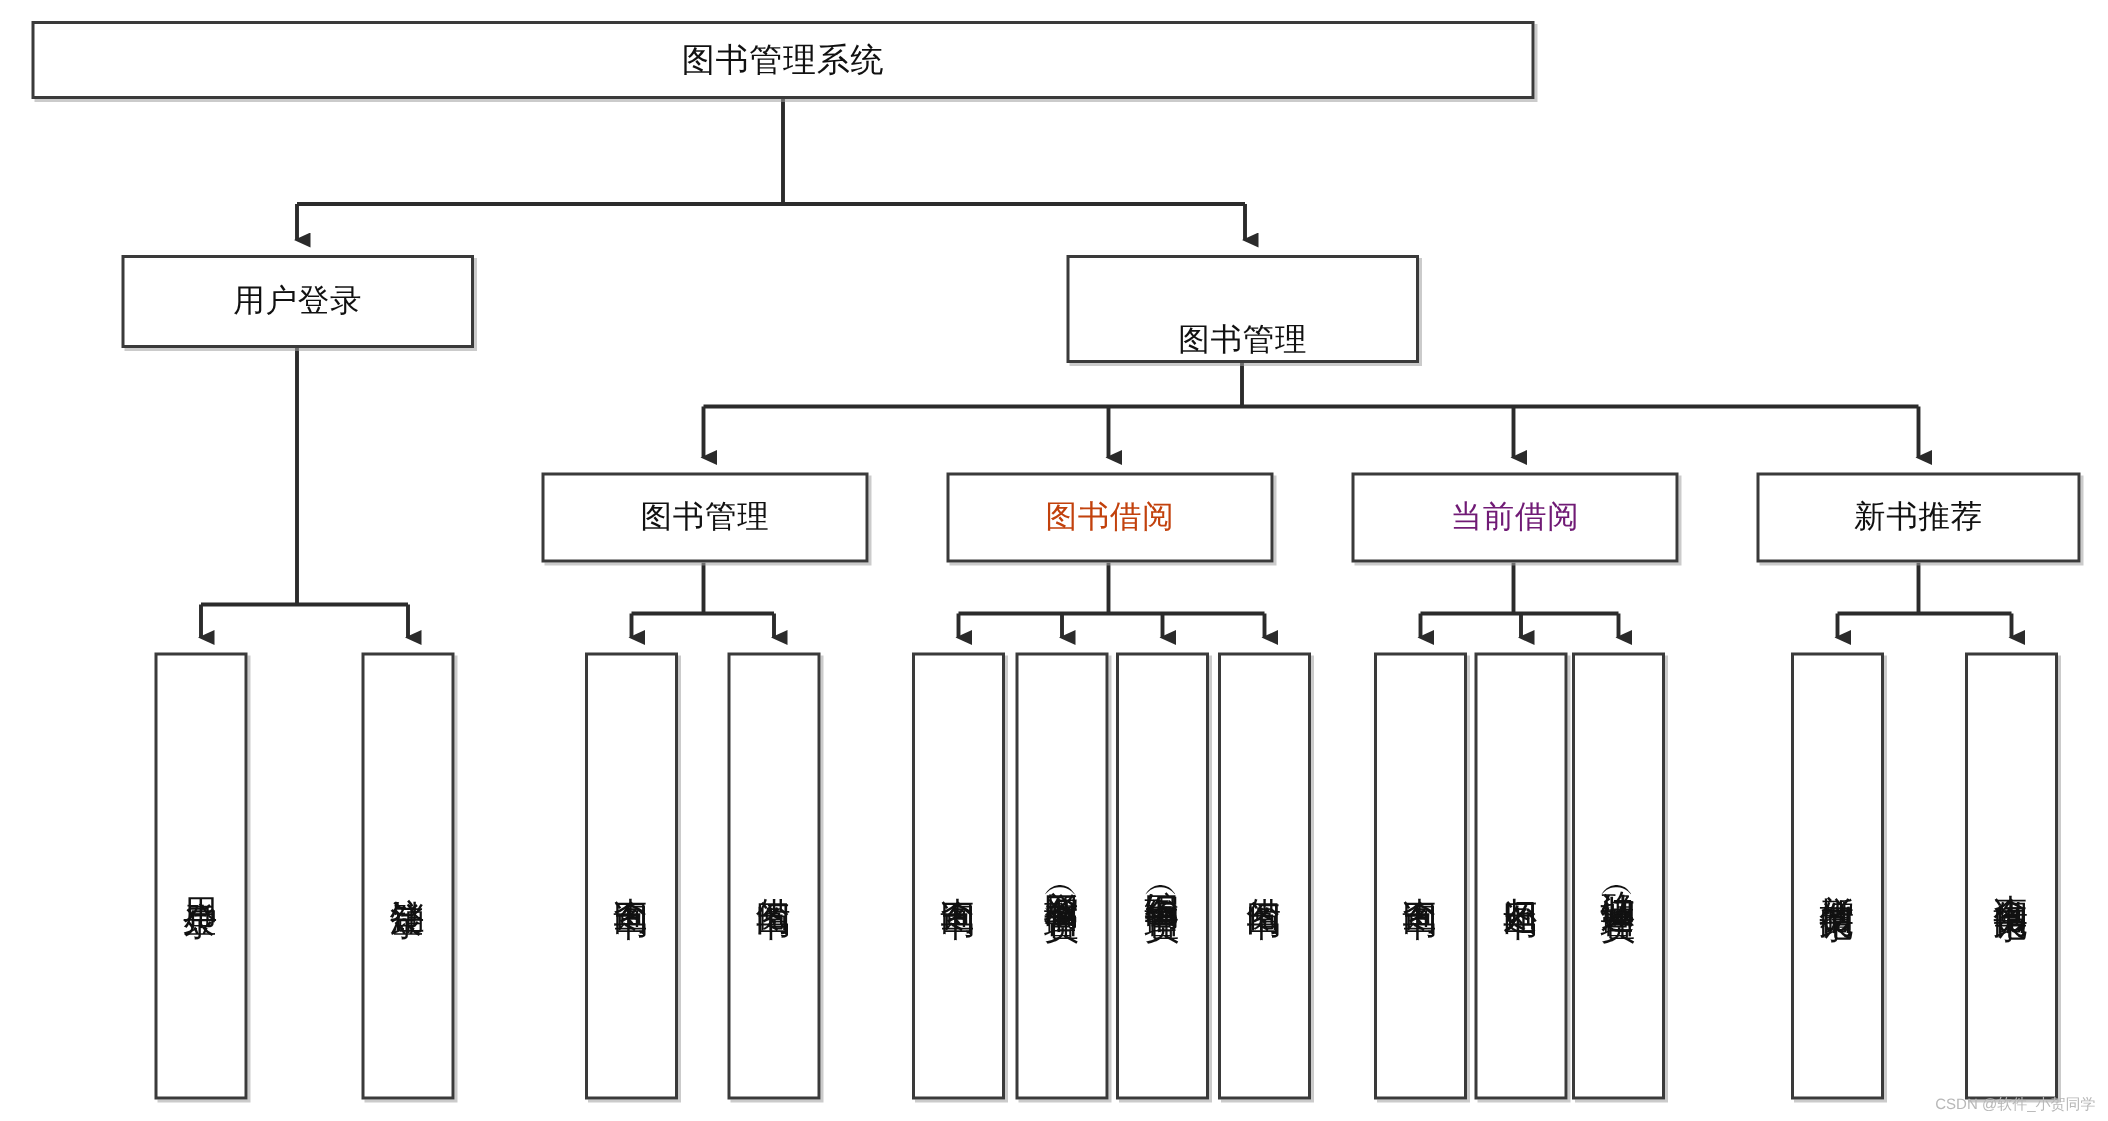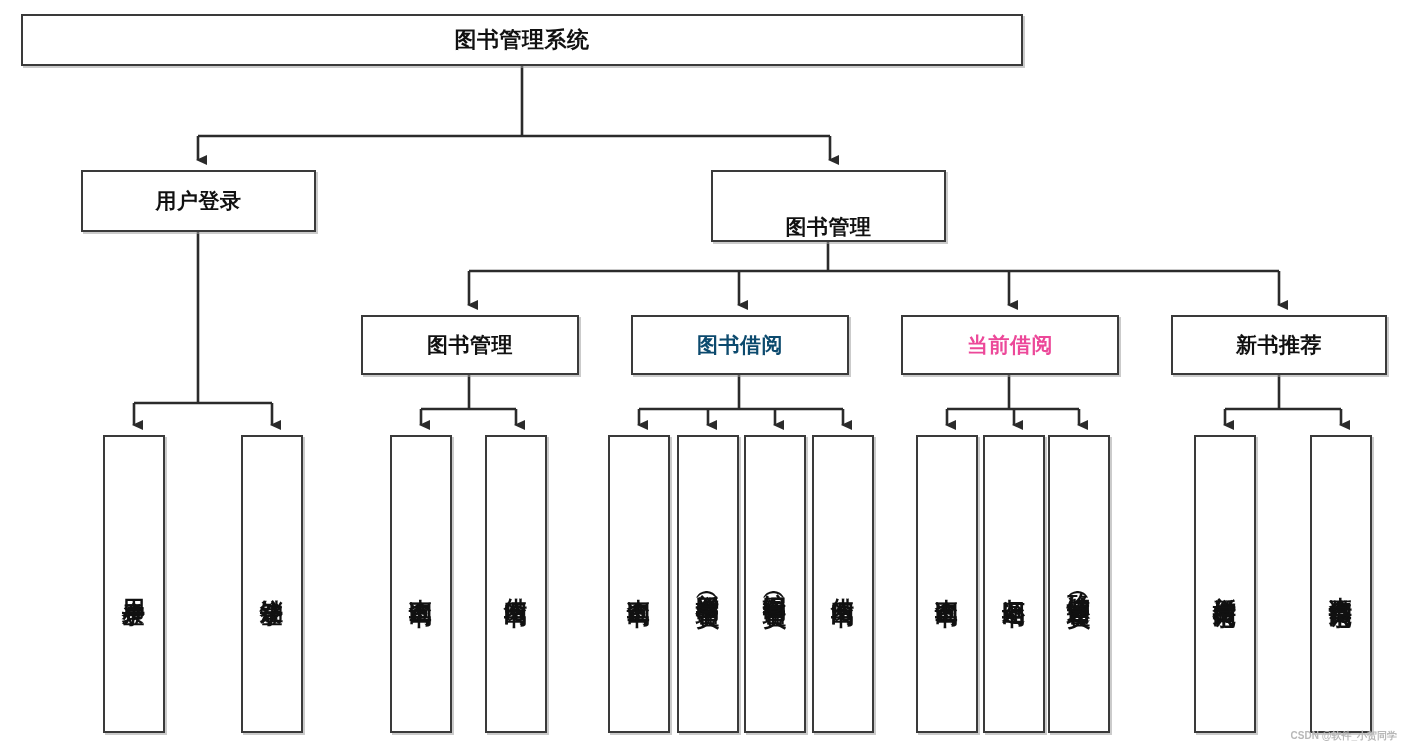--- a/index.html
+++ b/index.html
@@ -10,21 +10,20 @@
   }
   body {
     font-family: "Liberation Sans", "DejaVu Sans", sans-serif;
   }
   #canvas {
     position: relative;
     width: 1405px;
     height: 747px;
     background: #ffffff;
     overflow: hidden;
-    font-weight: bold;
   }
   #edges {
     position: absolute;
     left: 0;
     top: 0;
     width: 1405px;
     height: 747px;
     pointer-events: none;
   }
   .node {
@@ -148,24 +147,24 @@
     <span class="label" style="color: rgb(17, 17, 17);">用户登录</span>
   </div>
   <div class="node mid" style="left: 711px; top: 170px; width: 235px; height: 72px; border-color: rgb(58, 58, 58); background: rgb(255, 255, 255); align-items: flex-end;">
     <span class="label" style="color: rgb(17, 17, 17);">图书管理</span>
   </div>
 
   <div class="node mid" style="left: 361px; top: 315px; width: 218px; height: 60px; border-color: rgb(58, 58, 58); background: rgb(255, 255, 255);">
     <span class="label" style="color: rgb(17, 17, 17);">图书管理</span>
   </div>
   <div class="node mid" style="left: 631px; top: 315px; width: 218px; height: 60px; border-color: rgb(58, 58, 58); background: rgb(255, 255, 255);">
-    <span class="label" style="color: #0c4a6e;">图书借阅</span>
+    <span class="label" style="color: #c2410c;">图书借阅</span>
   </div>
   <div class="node mid" style="left: 901px; top: 315px; width: 218px; height: 60px; border-color: rgb(58, 58, 58); background: rgb(255, 255, 255);">
-    <span class="label" style="color: #ec4899;">当前借阅</span>
+    <span class="label" style="color: #701a75;">当前借阅</span>
   </div>
   <div class="node mid" style="left: 1171px; top: 315px; width: 216px; height: 60px; border-color: rgb(58, 58, 58); background: rgb(255, 255, 255);">
     <span class="label" style="color: rgb(17, 17, 17);">新书推荐</span>
   </div>
 
   <div class="node leaf" style="left: 103px; top: 435px; width: 62px; height: 298px; border-color: rgb(58, 58, 58); background: rgb(255, 255, 255);">
     <span class="leafwrap">
       <span class="label" style="color: rgb(17, 17, 17);">用户登录</span>
     </span>
   </div>

